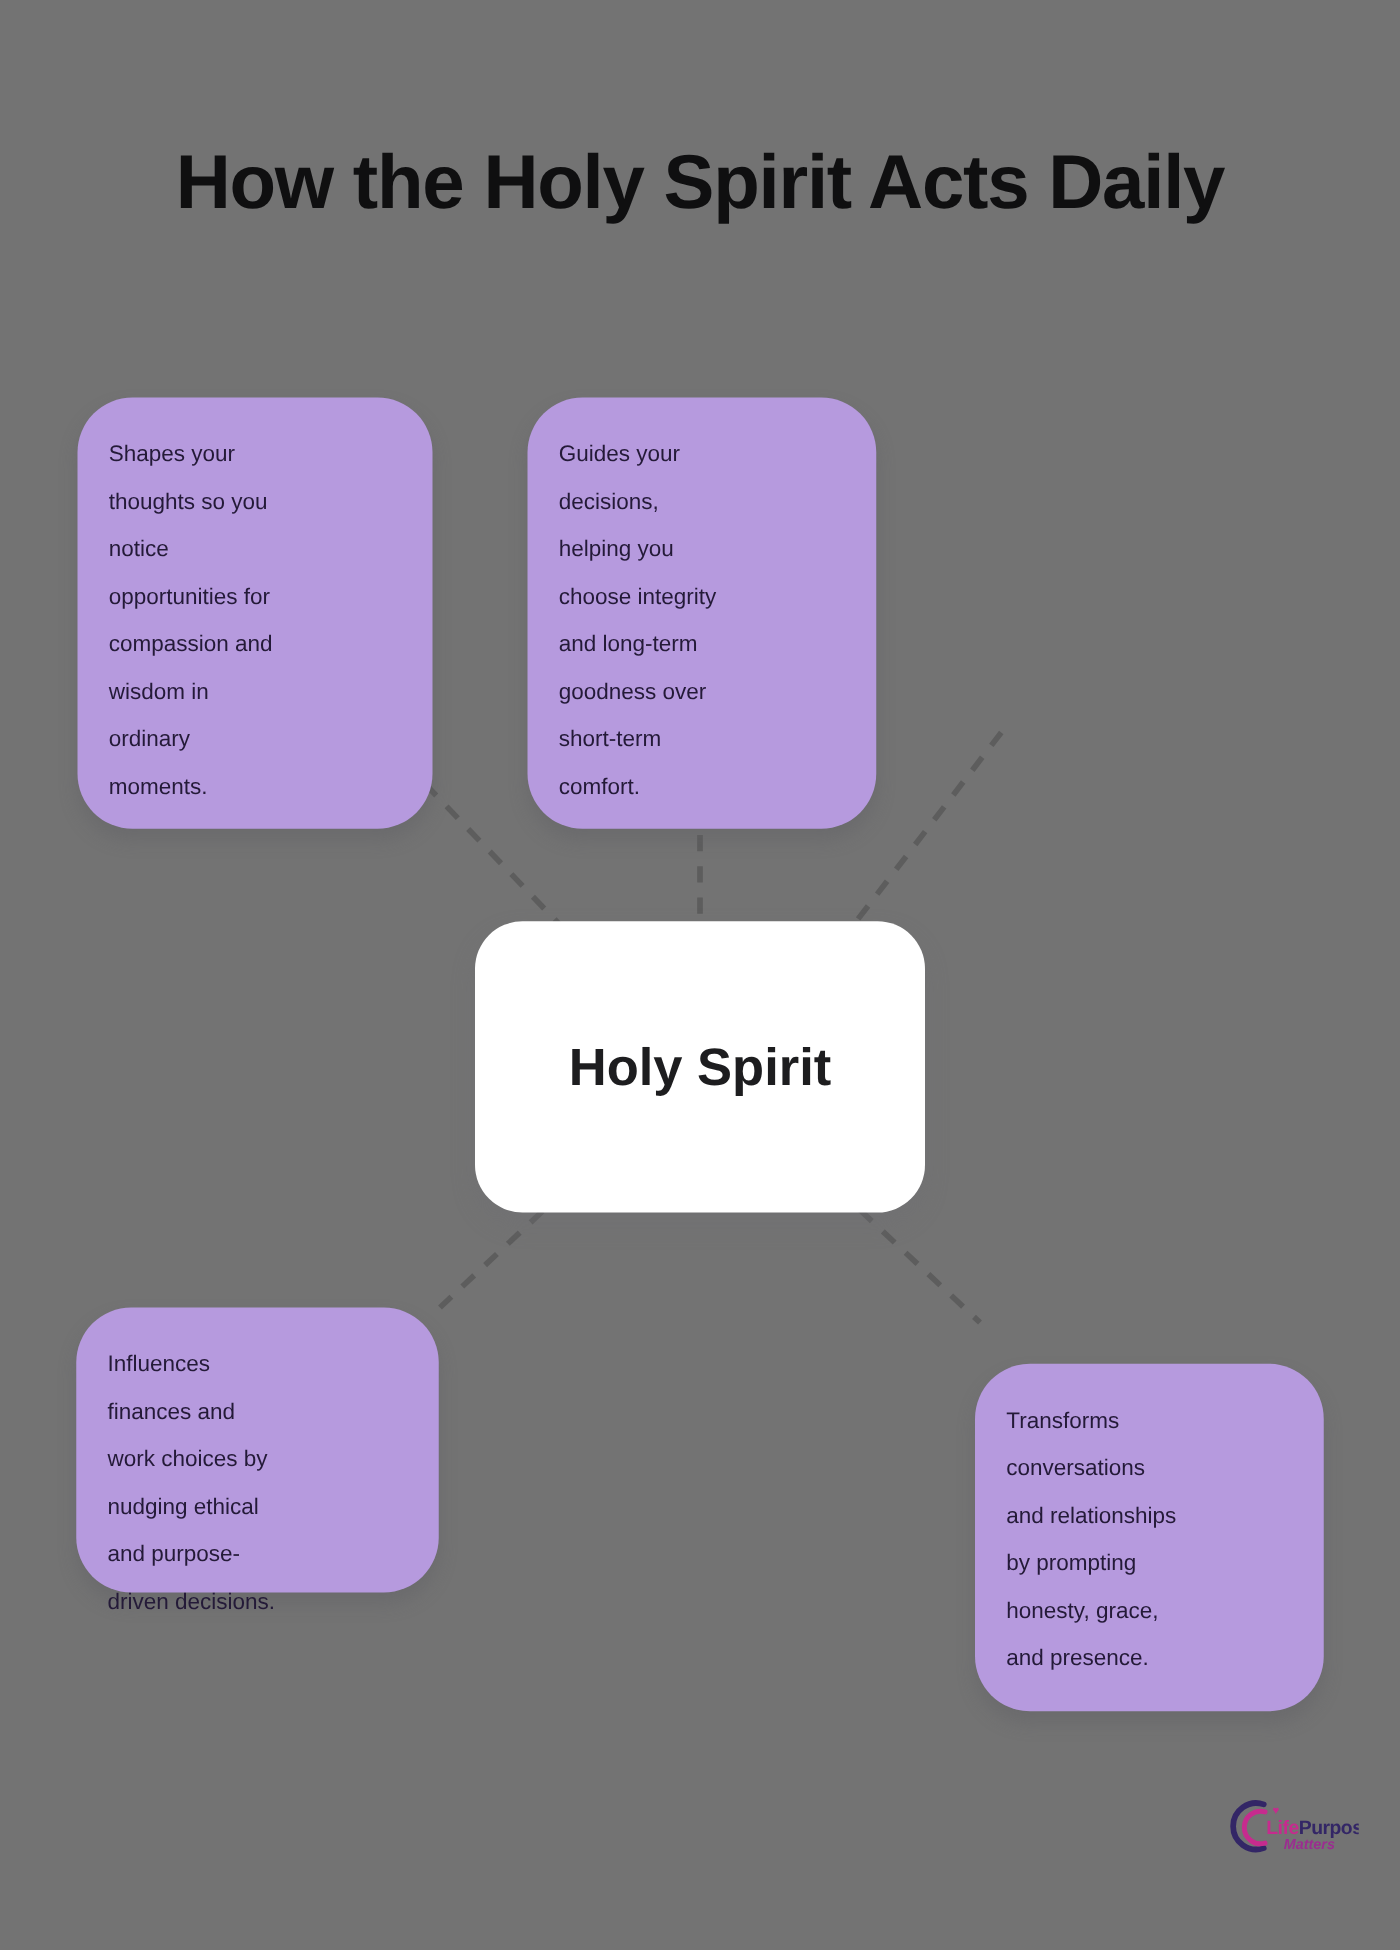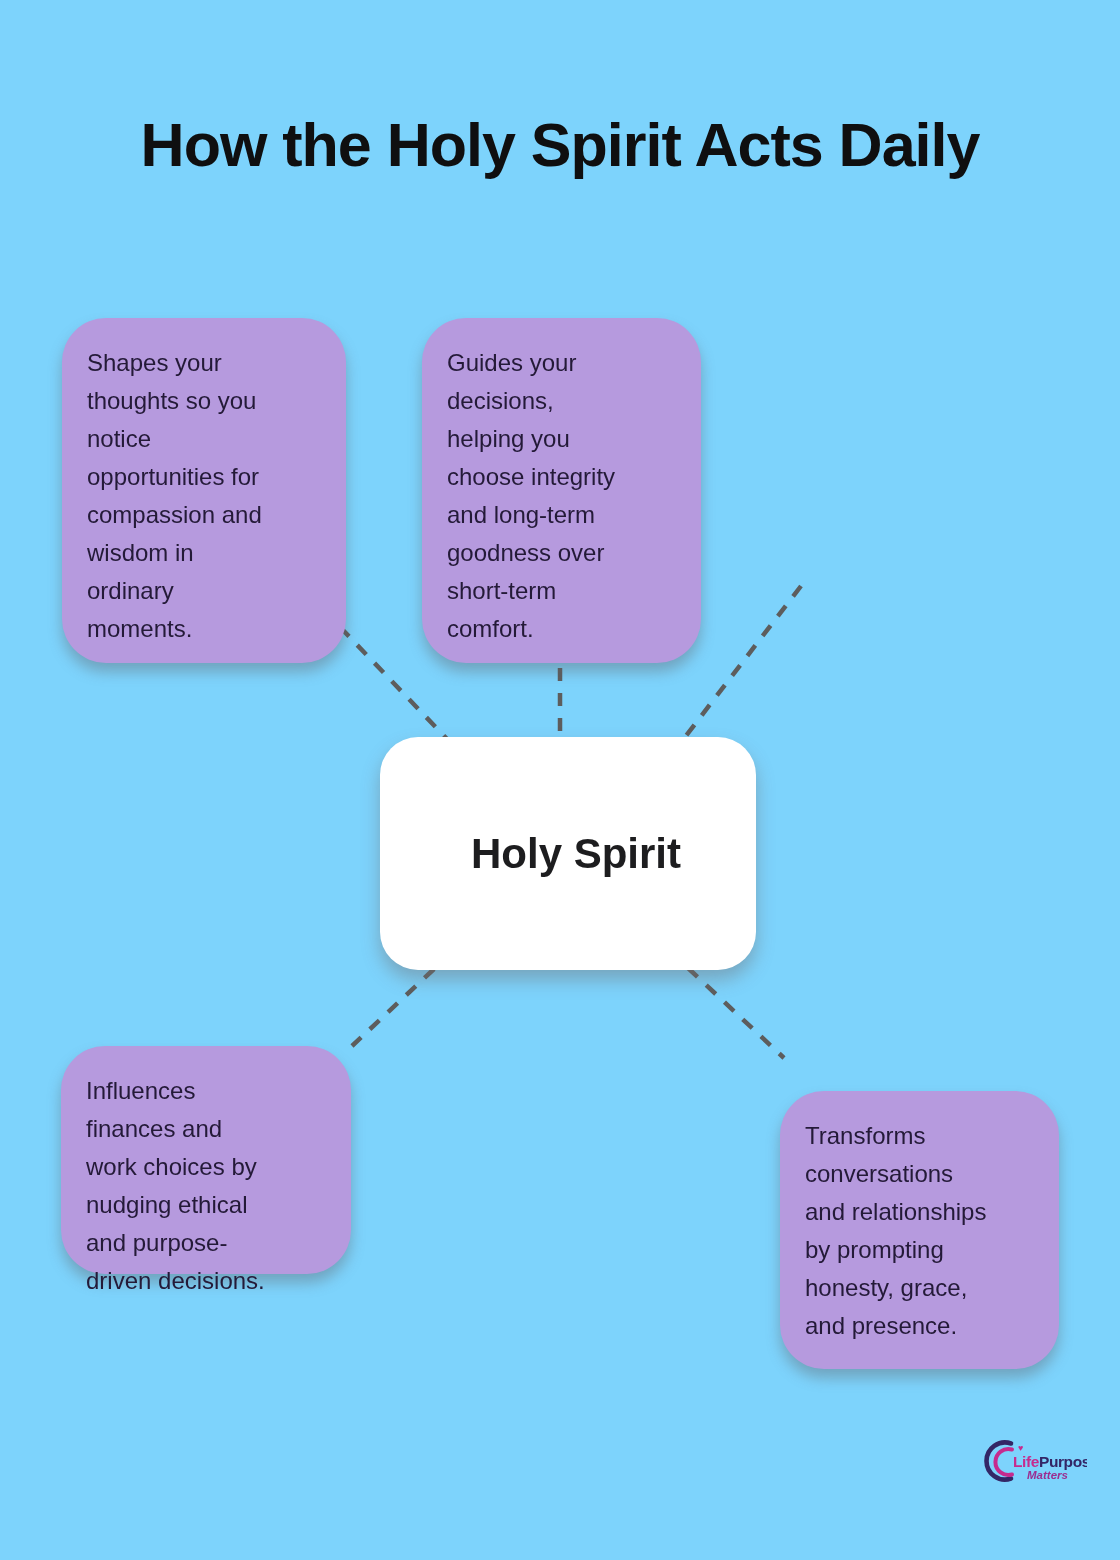--- a/index.html
+++ b/index.html
@@ -1,21 +1,21 @@
 <!DOCTYPE html>
 <html><head>
 <meta charset="utf-8">
 <style>
   html, body { margin: 0; padding: 0; }
   body { font-family: "Liberation Sans", sans-serif; }
   .canvas {
     position: relative;
     width: 1120px;
     height: 1560px;
-    background: #7dd3fc;
+    background: #737373;
     overflow: hidden;
   }
   .title {
     position: absolute;
     top: 110px;
     left: 0;
     width: 100%;
     text-align: center;
     font-size: 61px;
     font-weight: 800;
@@ -28,21 +28,21 @@
     width: 1120px; height: 1560px;
     z-index: 1;
   }
   .node {
     position: absolute;
     z-index: 2;
     box-sizing: border-box;
     background: #b69ade;
     border-radius: 44px;
     padding: 26px 18px 16px 25px;
-    font-size: 24px;
+    font-size: 18px;
     line-height: 38px;
     color: #241a38;
     white-space: pre-line;
     box-shadow: 0 9px 14px rgba(95, 95, 100, 0.40);
   }
   .node-topleft   { left: 62px;  top: 318px;  width: 284px; height: 345px; }
   .node-topmid    { left: 422px; top: 318px;  width: 279px; height: 345px; }
   .node-topright  { left: 785px; top: 333px;  width: 273px; height: 255px; }
   .node-botleft   { left: 61px;  top: 1046px; width: 290px; height: 228px; }
   .node-botright  { left: 780px; top: 1091px; width: 279px; height: 278px; }
@@ -50,21 +50,20 @@
     position: absolute;
     z-index: 2;
     left: 380px; top: 737px;
     width: 360px; height: 233px;
     background: #ffffff;
     border-radius: 38px;
     box-shadow: 0 10px 18px rgba(110, 110, 115, 0.45);
     display: flex;
     align-items: center;
     justify-content: center;
-    padding-left: 16px;
   }
   .center-label {
     font-size: 42px;
     font-weight: 700;
     color: #1d1d1f;
   }
   .logo {
     position: absolute;
     z-index: 2;
     left: 975px;

